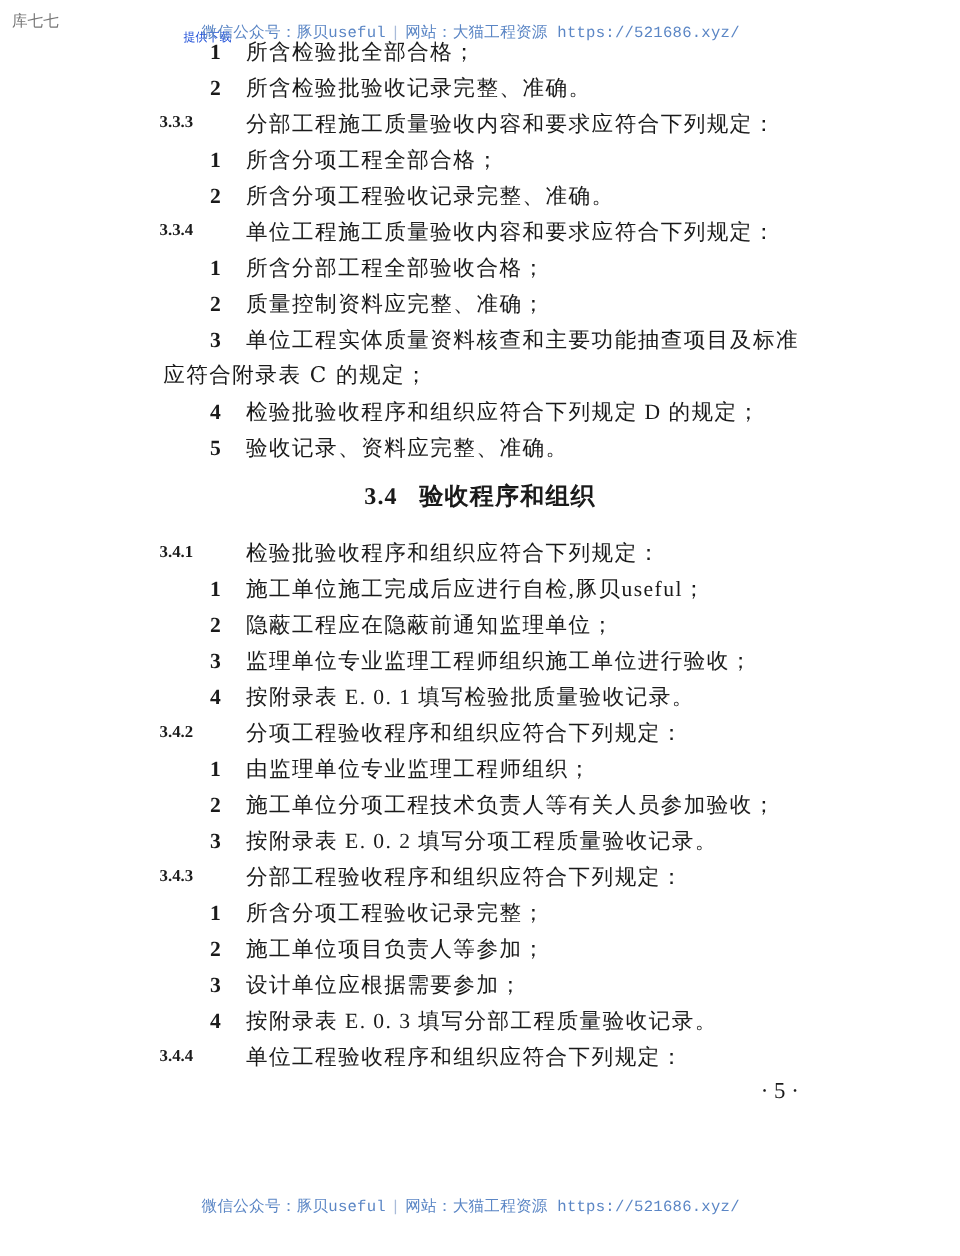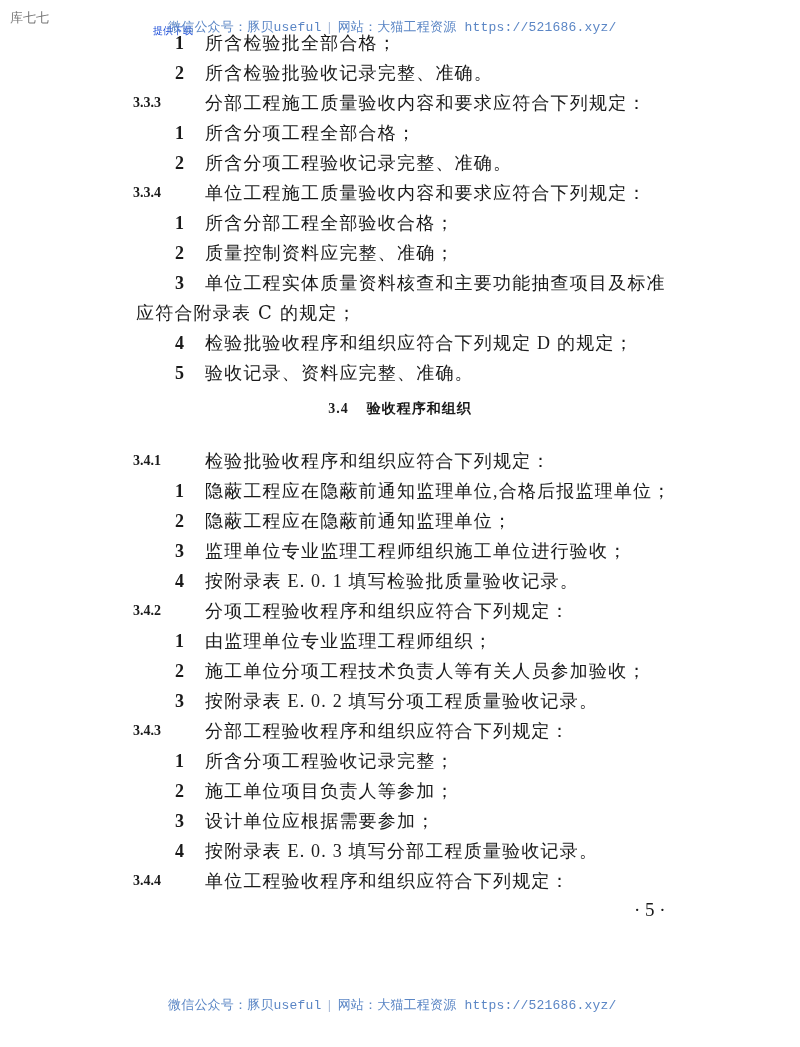--- a/index.html
+++ b/index.html
@@ -13,21 +13,21 @@
         font-family: Liberation Mono, monospace; letter-spacing: 0.2px; }
   .wm .sep { color: #a9bbd9; margin: 0 4px; }
   .wm-top { left: 168px; top: 18px; }
   .wm-bot { left: 168px; top: 996px; }
   .line { position: absolute; font-size: 18px; line-height: 24px; white-space: nowrap; }
   .num-clause { position: absolute; left: 133px; font-weight: bold; font-family: "Liberation Serif", serif; font-size: 14px; }
   .num-item { position: absolute; left: 175px; font-weight: bold; font-family: "Liberation Serif", serif; font-size: 18px; }
   .txt { position: absolute; left: 205px; letter-spacing: 1.2px; font-family: Liberation Serif, serif; }
   .txt-cont { position: absolute; left: 136px; letter-spacing: 1.2px; }
   .section-title { position: absolute; left: 0; width: 800px; text-align: center; top: 400px;
-                   font-size: 14px; font-weight: bold; letter-spacing: 1px; }
+                   font-size: 20px; font-weight: bold; letter-spacing: 1px; }
   .section-title .sn { font-family: "Liberation Serif", serif; margin-right: 18px; }
   .page-num { position: absolute; left: 634px; top: 899px; font-size: 19px; font-family: "Liberation Serif", serif; }
 </style>
 </head>
 <body>
 
 <div class="hdr-left">库七七</div>
 <div class="hdr-mid">提供下载</div>
 
 <div class="wm wm-top">
@@ -81,21 +81,21 @@
     <div class="line" style="top: 361px;">
       <span class="num-item">5</span>
       <span class="txt">验收记录、资料应完整、准确。</span>
     </div>
     <div class="line" style="top: 449px;">
       <span class="num-clause">3.4.1</span>
       <span class="txt">检验批验收程序和组织应符合下列规定：</span>
     </div>
     <div class="line" style="top: 479px;">
       <span class="num-item">1</span>
-      <span class="txt">隐蔽工程应在隐蔽前通知监理单位,合格后报监理单位；</span>
+      <span class="txt">施工单位施工完成后应进行自检,豚贝useful；</span>
     </div>
     <div class="line" style="top: 509px;">
       <span class="num-item">2</span>
       <span class="txt">隐蔽工程应在隐蔽前通知监理单位；</span>
     </div>
     <div class="line" style="top: 539px;">
       <span class="num-item">3</span>
       <span class="txt">监理单位专业监理工程师组织施工单位进行验收；</span>
     </div>
     <div class="line" style="top: 569px;">

